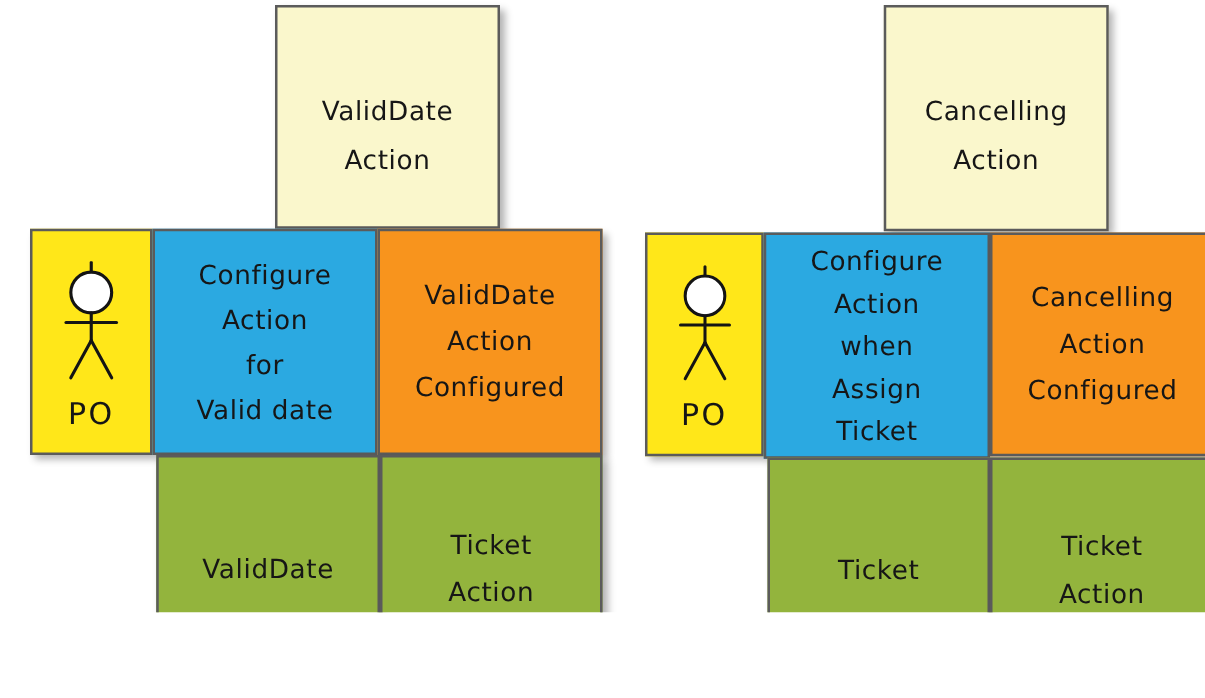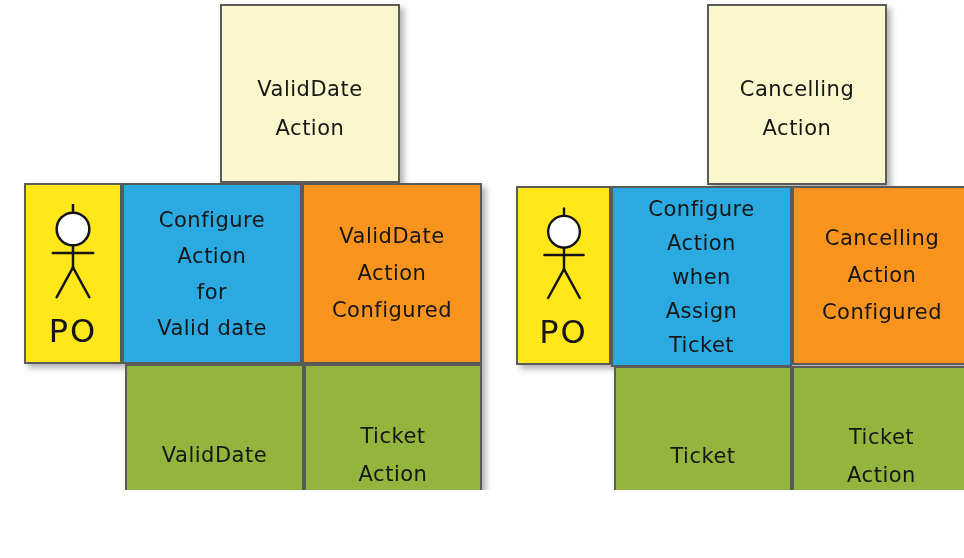--- a/index.html
+++ b/index.html
@@ -64,21 +64,21 @@
 
   .actor-figure { display: block; margin-top: 6px; }
   .actor-figure line, .actor-figure circle {
     stroke: #141414;
     stroke-width: 2.6;
     stroke-linecap: round;
     fill: none;
   }
   .actor-figure circle { fill: #ffffff; }
   .actor-label {
-    font-size: 32px;
+    font-size: 24px;
     letter-spacing: 2px;
     margin-top: 8px;
     color: var(--text, #161616);
   }
 </style>
 </head>
 <body>
 
 <div class="canvas">
 

